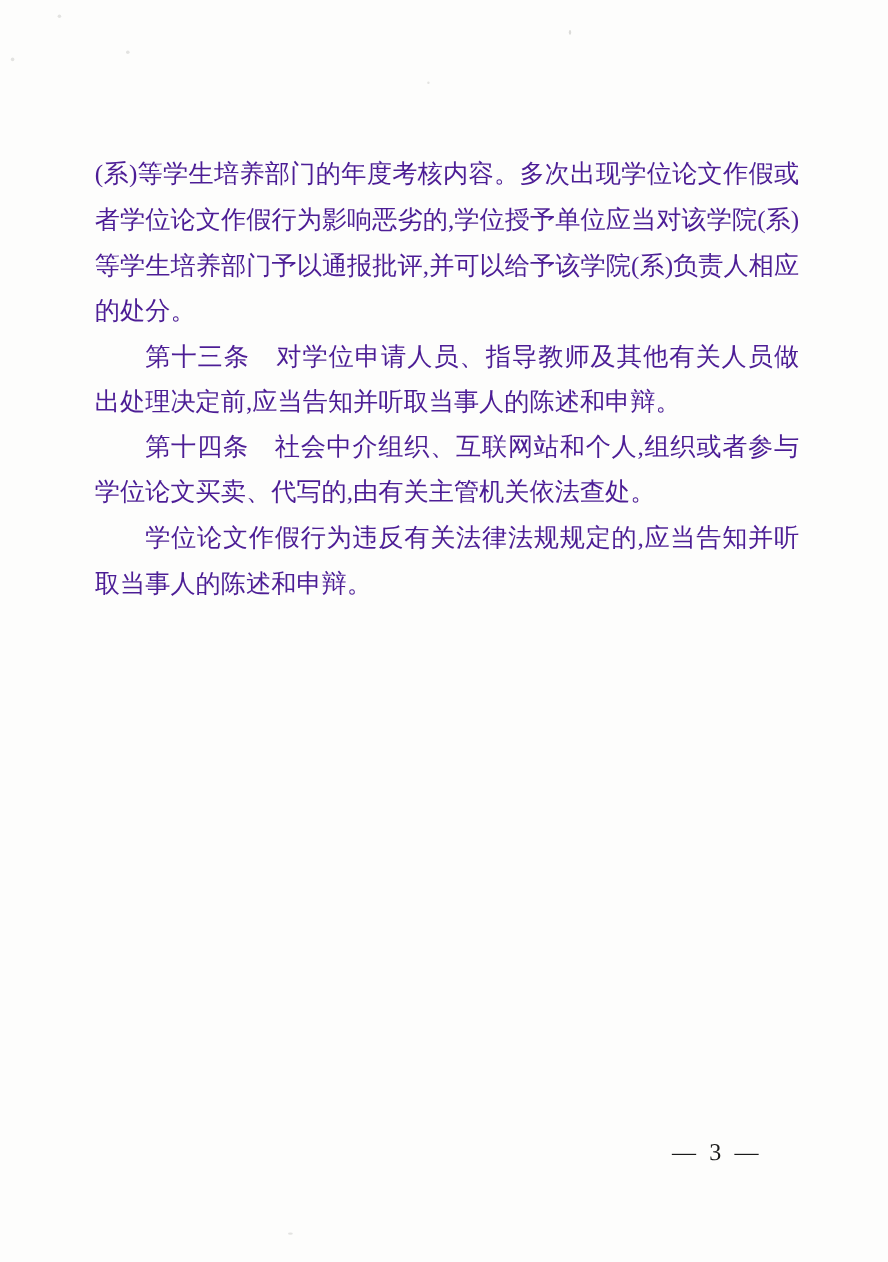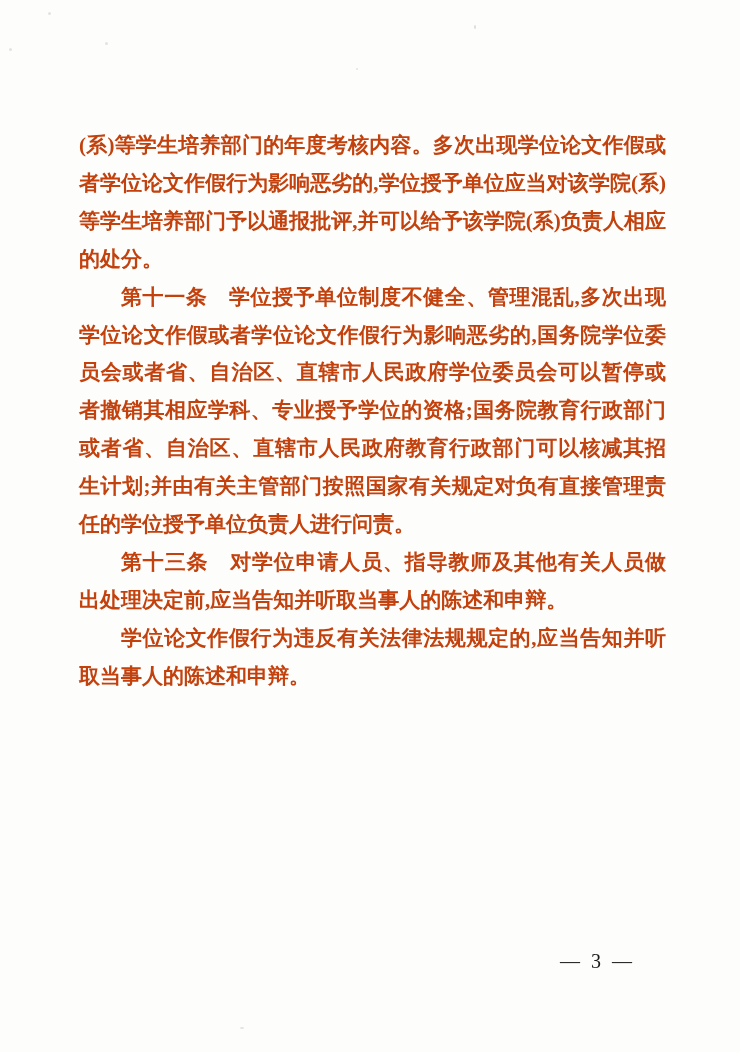--- a/index.html
+++ b/index.html
@@ -16,26 +16,25 @@
   }
   .scan-page {
     position: absolute;
     inset: 0;
   }
   .text-block {
     position: absolute;
     left: 79px;
     top: 127px;
     width: 587px;
-    color: #c2410c;
+    color: #4c1d95;
     font-size: 21px;
     line-height: 37.9px;
     text-align: justify;
     text-justify: inter-ideograph;
-    font-weight: bold;
   }
   .text-block p {
     margin: 0;
     padding: 0;
   }
   .text-block p.indent {
     text-indent: 2em;
   }
   .page-number {
     position: absolute;
@@ -68,20 +67,20 @@
 
   <span class="speck s1"></span>
   <span class="speck s2"></span>
   <span class="speck s3"></span>
   <span class="speck s4"></span>
   <span class="speck s5"></span>
   <span class="speck s6"></span>
 
   <div class="text-block">
     <p>(系)等学生培养部门的年度考核内容。多次出现学位论文作假或者学位论文作假行为影响恶劣的,学位授予单位应当对该学院(系)等学生培养部门予以通报批评,并可以给予该学院(系)负责人相应的处分。</p>
-    <p class="indent">第十一条　学位授予单位制度不健全、管理混乱,多次出现学位论文作假或者学位论文作假行为影响恶劣的,国务院学位委员会或者省、自治区、直辖市人民政府学位委员会可以暂停或者撤销其相应学科、专业授予学位的资格;国务院教育行政部门或者省、自治区、直辖市人民政府教育行政部门可以核减其招生计划;并由有关主管部门按照国家有关规定对负有直接管理责任的学位授予单位负责人进行问责。</p>
     <p class="indent">第十三条　对学位申请人员、指导教师及其他有关人员做出处理决定前,应当告知并听取当事人的陈述和申辩。</p>
+    <p class="indent">第十四条　社会中介组织、互联网站和个人,组织或者参与学位论文买卖、代写的,由有关主管机关依法查处。</p>
     <p class="indent">学位论文作假行为违反有关法律法规规定的,应当告知并听取当事人的陈述和申辩。</p>
   </div>
 
   <div class="page-number">— 3 —</div>
 
 </div>
 
 </body></html>

